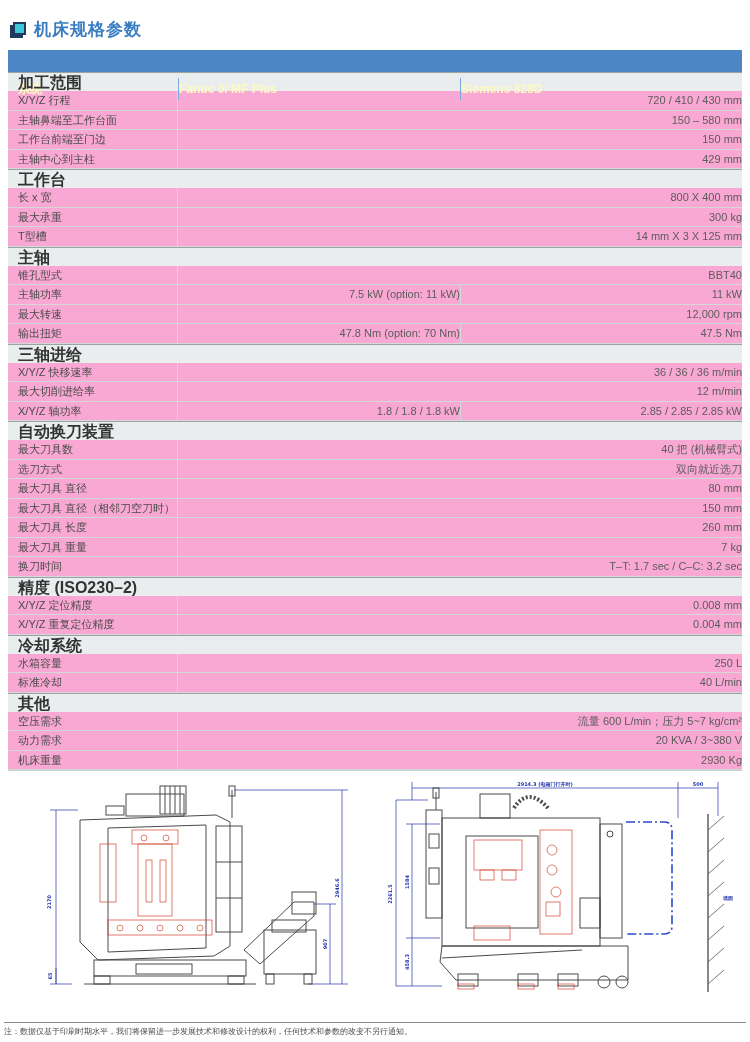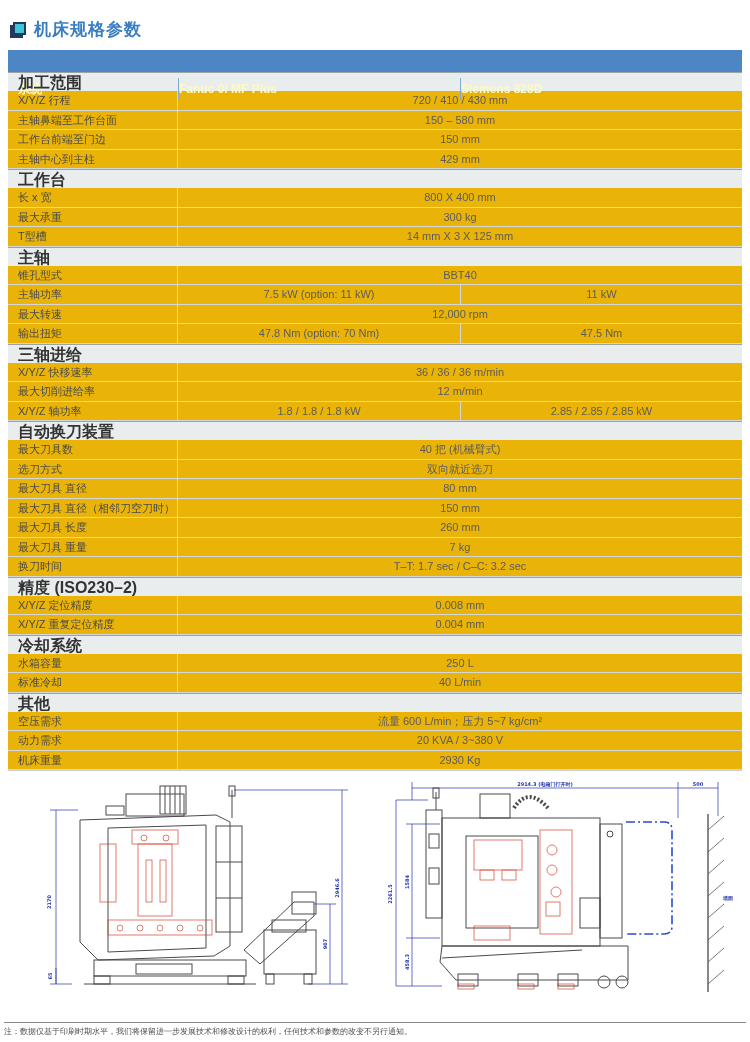--- a/index.html
+++ b/index.html
@@ -21,24 +21,24 @@
   .row { display:grid; grid-template-columns:170px 282px 282px; align-items:center; }
   .row.header { background:#4d86c5; height:22px; }
   .row.header .cell { color:#fef9c3; font-weight:bold; font-size:12px; height:22px; line-height:22px;margin-top:28px; }
   .row.header .cell.c1 { padding-left:10px; }
   .row.header .cell.c2, .row.header .cell.c3 { border-left:1px solid #7fa9d8; }
   .row.section {
     grid-template-columns:1fr; background:#e9eded; height:19px;
     border-top:1px solid #9aa4a4;
   }
   .row.section .sec-label { font-size:16px; font-weight:bold; color:#333; padding-left:10px; line-height:19px; }
-  .row.data { background:#eab308; height:19.5px; border-bottom:1px solid #d5d8d8; }
+  .row.data { background:#f9a8d4; height:19.5px; border-bottom:1px solid #d5d8d8; }
   .row.data .lbl { font-size:11px; color:#4a4a4a; padding-left:10px; height:19.5px; line-height:19px;
                    border-right:1px solid #d5d8d8; }
-  .row.data .val { font-size:11px; color:#5c5c5c; text-align:center; line-height:19px; }
+  .row.data .val { font-size:11px; color:#5c5c5c; text-align:right; line-height:19px; }
   .row.data .val.span2 { grid-column:2 / 4; }
   .row.data .val.sep { border-left:1px solid #d5d8d8; height:19.5px; }
   
   .drawings { position:absolute; left:0; top:778px; width:750px; height:238px;
               display:flex; justify-content:space-between; padding:0 8px; }
   svg text { font-family:"DejaVu Sans",sans-serif; }
   .dimtxt { fill:#2233aa; font-size:5px; }
   
   .footnote-rule { position:absolute; left:4px; right:4px; top:1022px; border-top:1px solid #8a8a8a; }
   .footnote { position:absolute; left:4px; top:1026px; font-size:8px; color:#4a4a4a; }

